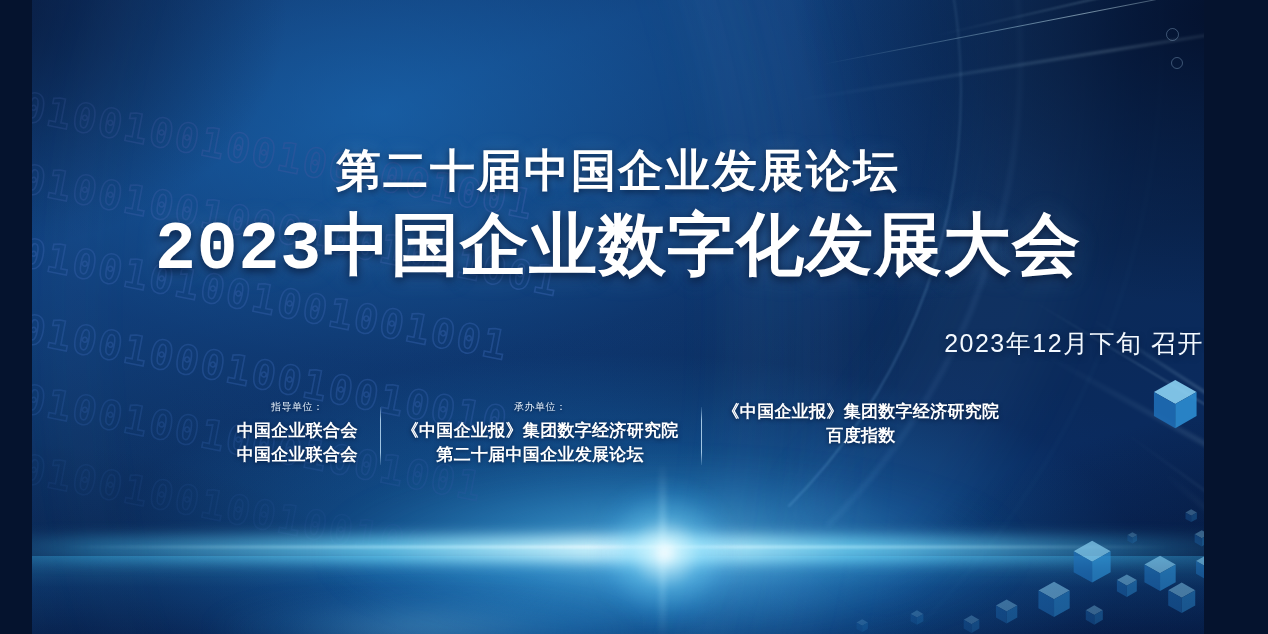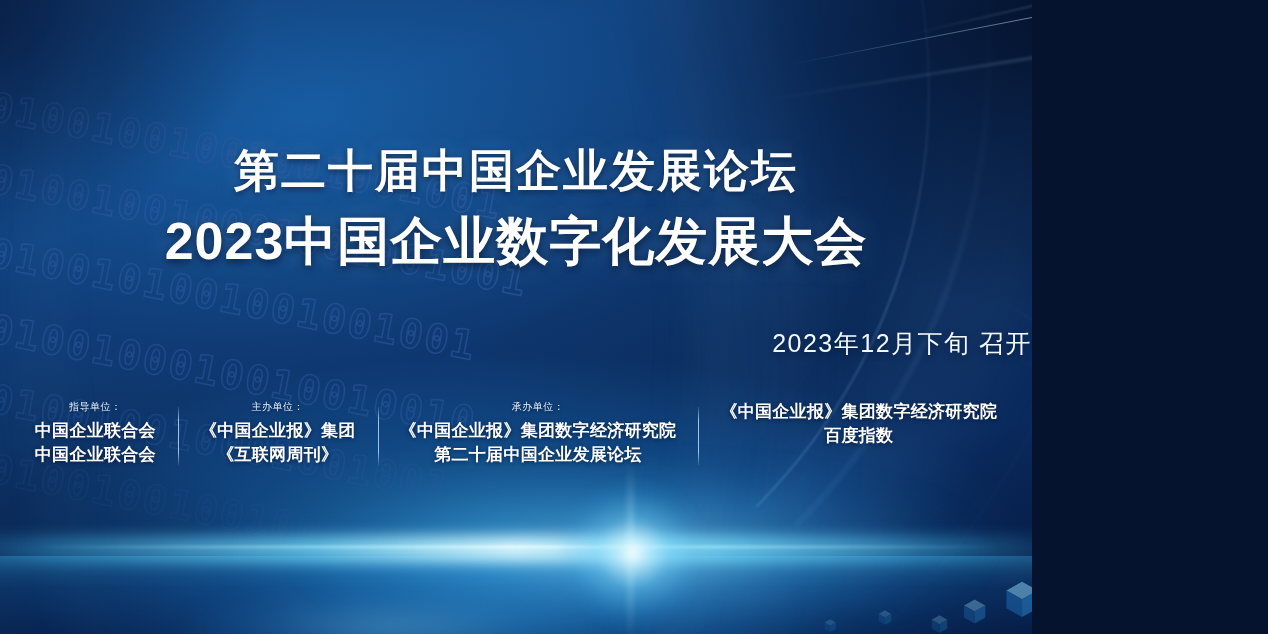--- a/index.html
+++ b/index.html
@@ -5,25 +5,26 @@
 <style>
   html, body {
     margin: 0;
     padding: 0;
     background: #05132e;
   }
   * { box-sizing: border-box; }
 
   .poster {
     position: relative;
-    width: 1032px;
+    width: 1172px;
     height: 634px;
     overflow: hidden;
     font-family: "Liberation Sans", "DejaVu Sans", sans-serif;
     background: #c2410c;
+    margin-left: 32px;
   }
 
   
 
   
   .bg-base {
     position: absolute;
     inset: 0;
     background:
       radial-gradient(ellipse 780px 300px at 50% 87%, rgba(60,190,255,0.55) 0%, rgba(30,140,225,0.28) 38%, rgba(12,70,150,0.05) 66%, rgba(0,0,0,0) 78%),
@@ -253,26 +254,27 @@
     letter-spacing: 2px;
     line-height: 1.05;
     text-shadow: 0 2px 7px rgba(2,16,45,0.75), 0 0 18px rgba(130,205,255,0.30);
   }
 
   .main-title {
     position: absolute;
     left: 0; right: 0;
     top: 214px;
     text-align: center;
-    font-size: 52px;
+    font-size: 68px;
     font-weight: 700;
     color: #ffffff;
     letter-spacing: 1px;
     line-height: 1.05;
     text-shadow: 0 3px 10px rgba(2,14,42,0.80), 0 0 26px rgba(140,210,255,0.28);
+    font-family: Liberation Mono, monospace;
   }
 
   .date-line {
     position: absolute;
     left: 0; right: 0;
     top: 327px;
     text-align: right;
     font-size: 25px;
     font-weight: 400;
     color: #f3f9ff;
@@ -529,25 +531,20 @@
 
     <div class="main-title">2023中国企业数字化发展大会</div>
 
     <div class="date-line">2023年12月下旬 召开</div>
 
     <div class="footer" id="footer-row">
         <div class="fcol">
           <div class="fcol-head">指导单位：</div>
           <div class="fcol-line">中国企业联合会</div>
           <div class="fcol-line">中国企业联合会</div>
-        </div>
-        <div class="fcol">
-          <div class="fcol-head">主办单位：</div>
-          <div class="fcol-line">《中国企业报》集团</div>
-          <div class="fcol-line">《互联网周刊》</div>
         </div>
         <div class="fcol">
           <div class="fcol-head">承办单位：</div>
           <div class="fcol-line">《中国企业报》集团数字经济研究院</div>
           <div class="fcol-line">第二十届中国企业发展论坛</div>
         </div>
         <div class="fcol">
           <div class="fcol-line">《中国企业报》集团数字经济研究院</div>
           <div class="fcol-line">百度指数</div>
         </div>

